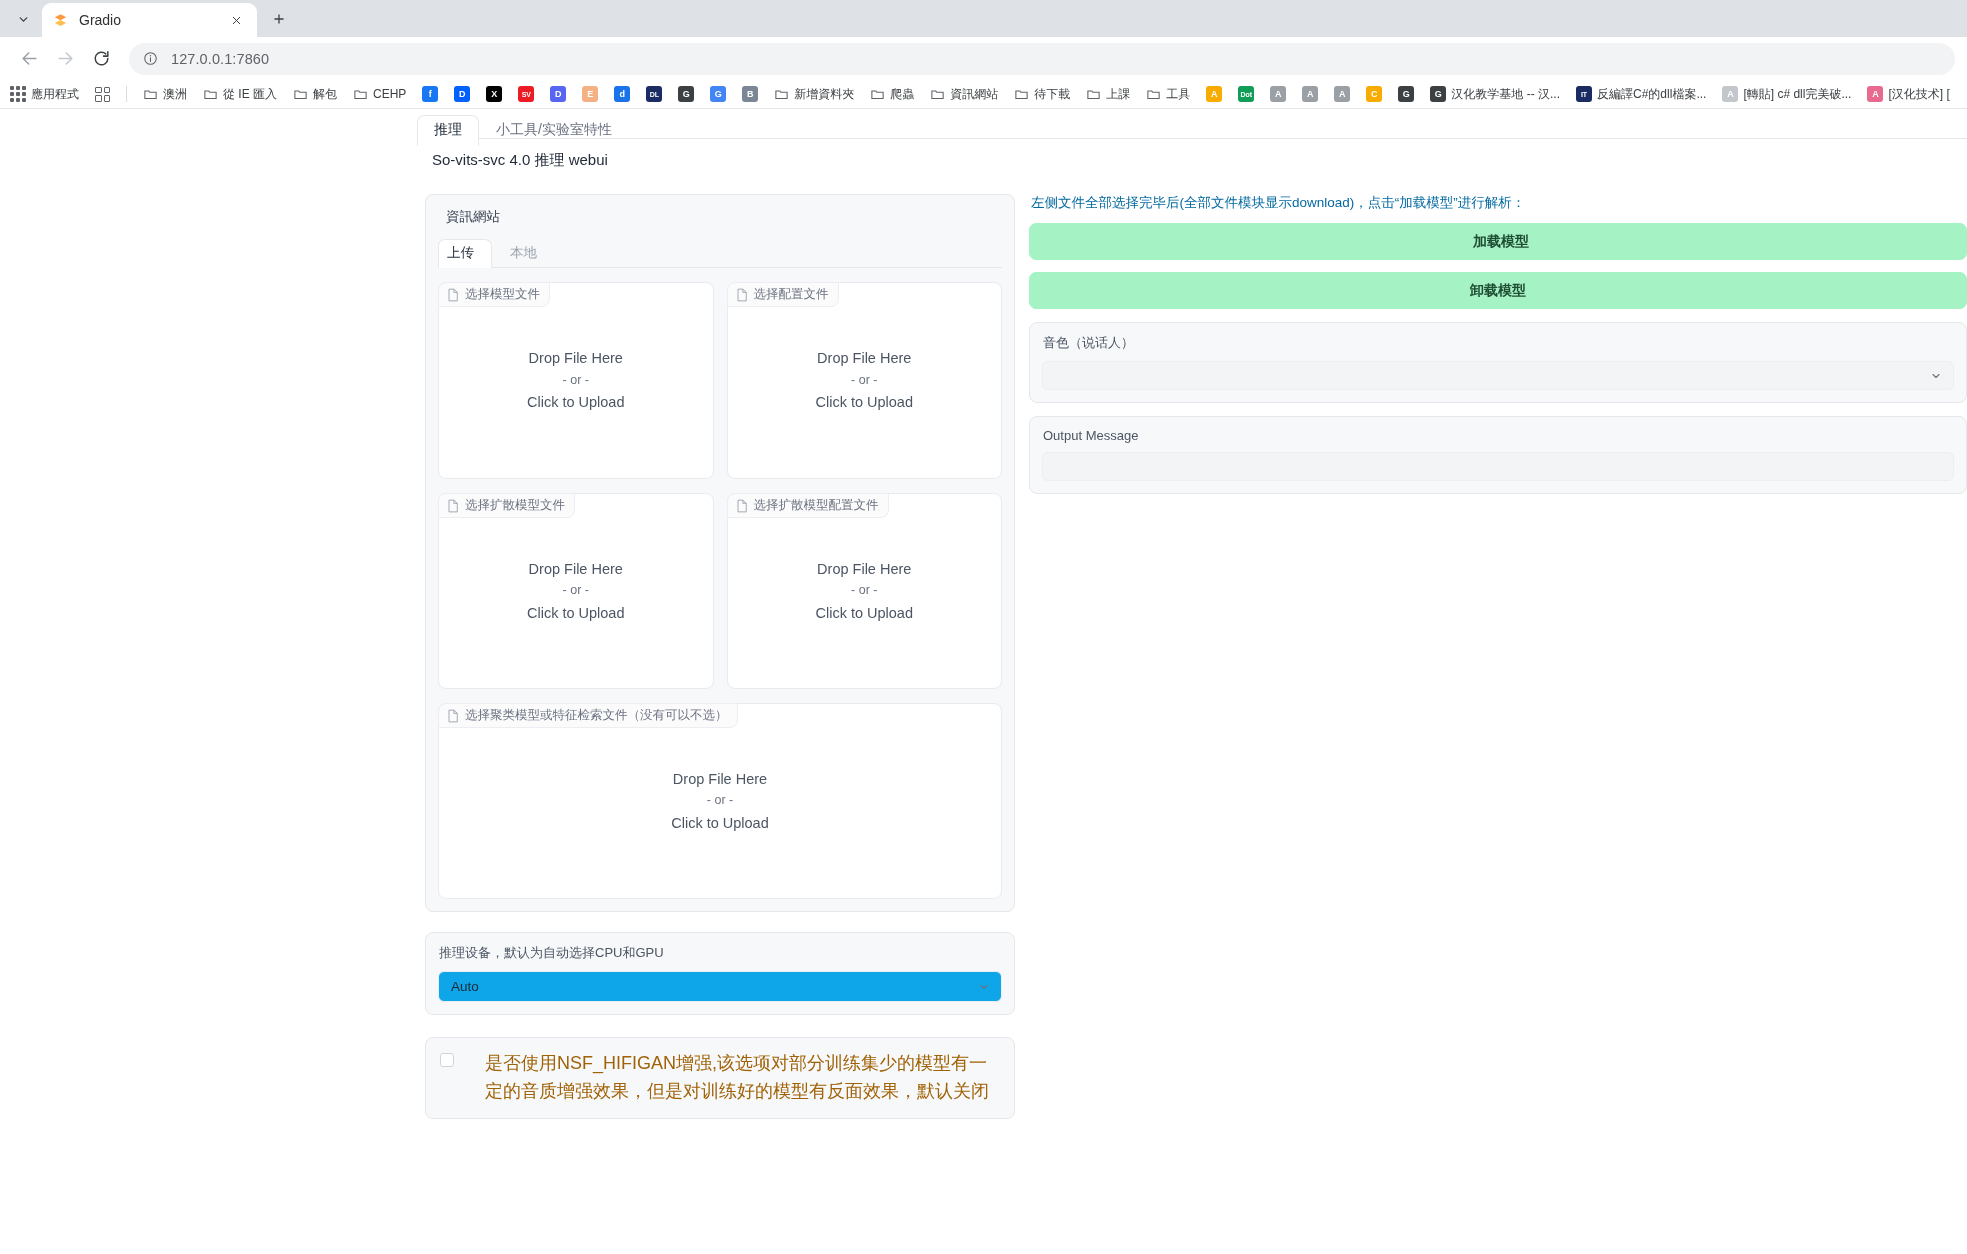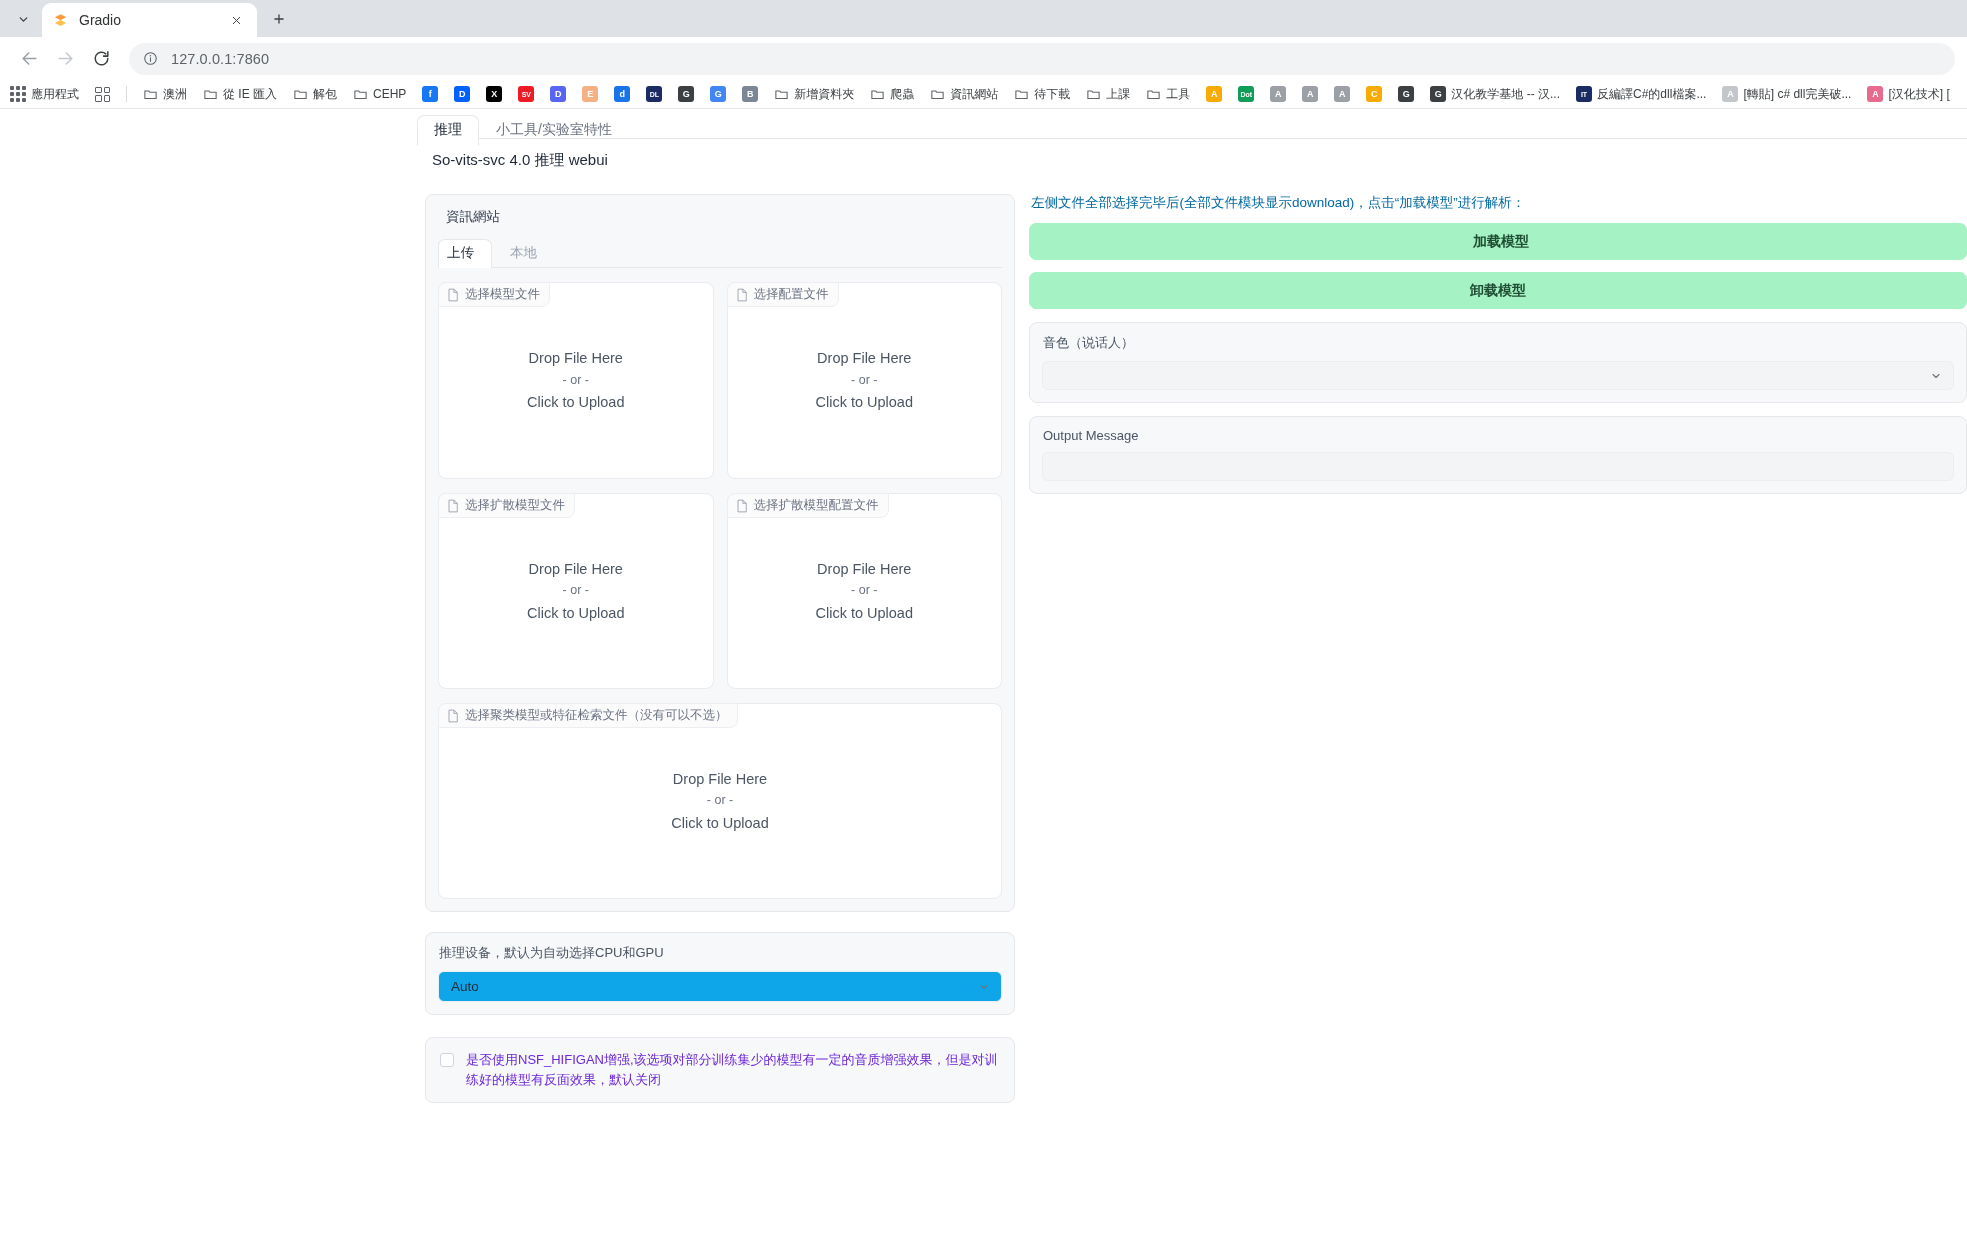--- a/index.html
+++ b/index.html
@@ -161,21 +161,21 @@
   .caret svg { width:12px; height:12px; display:block; }
 
   .check-wrap {
     background:#f7f8fa; border:1px solid #e5e7eb; border-radius:8px;
     padding:12px 14px; margin-top:22px; display:flex; gap:12px; align-items:flex-start;
   }
   .cbox {
     width:14px; height:14px; border:1px solid #d1d5db; border-radius:3px;
     background:#fff; flex:0 0 auto; margin-top:3px; cursor:pointer;
   }
-  .check-text { font-size:13px; color:#6d28d9; line-height:1.55; max-width:545px; }
+  .check-text { font-size:18px; color:#a16207; line-height:1.55; max-width:545px;margin-left:19px; }
 
   .hint { font-size:13.5px; color:#0369a1; margin:0 0 11px 2px; }
   .bigbtn {
     height:37px; background:#a5f3c4; border:1px solid #a5f3c4; border-radius:7px;
     display:flex; align-items:center; justify-content:center;
     font-size:14px; color:#1f4d33; font-weight:bold; cursor:pointer;
     margin-bottom:12px; width:100%;
   }
   .field {
     background:#f7f8fa; border:1px solid #e5e7eb; border-radius:8px;

